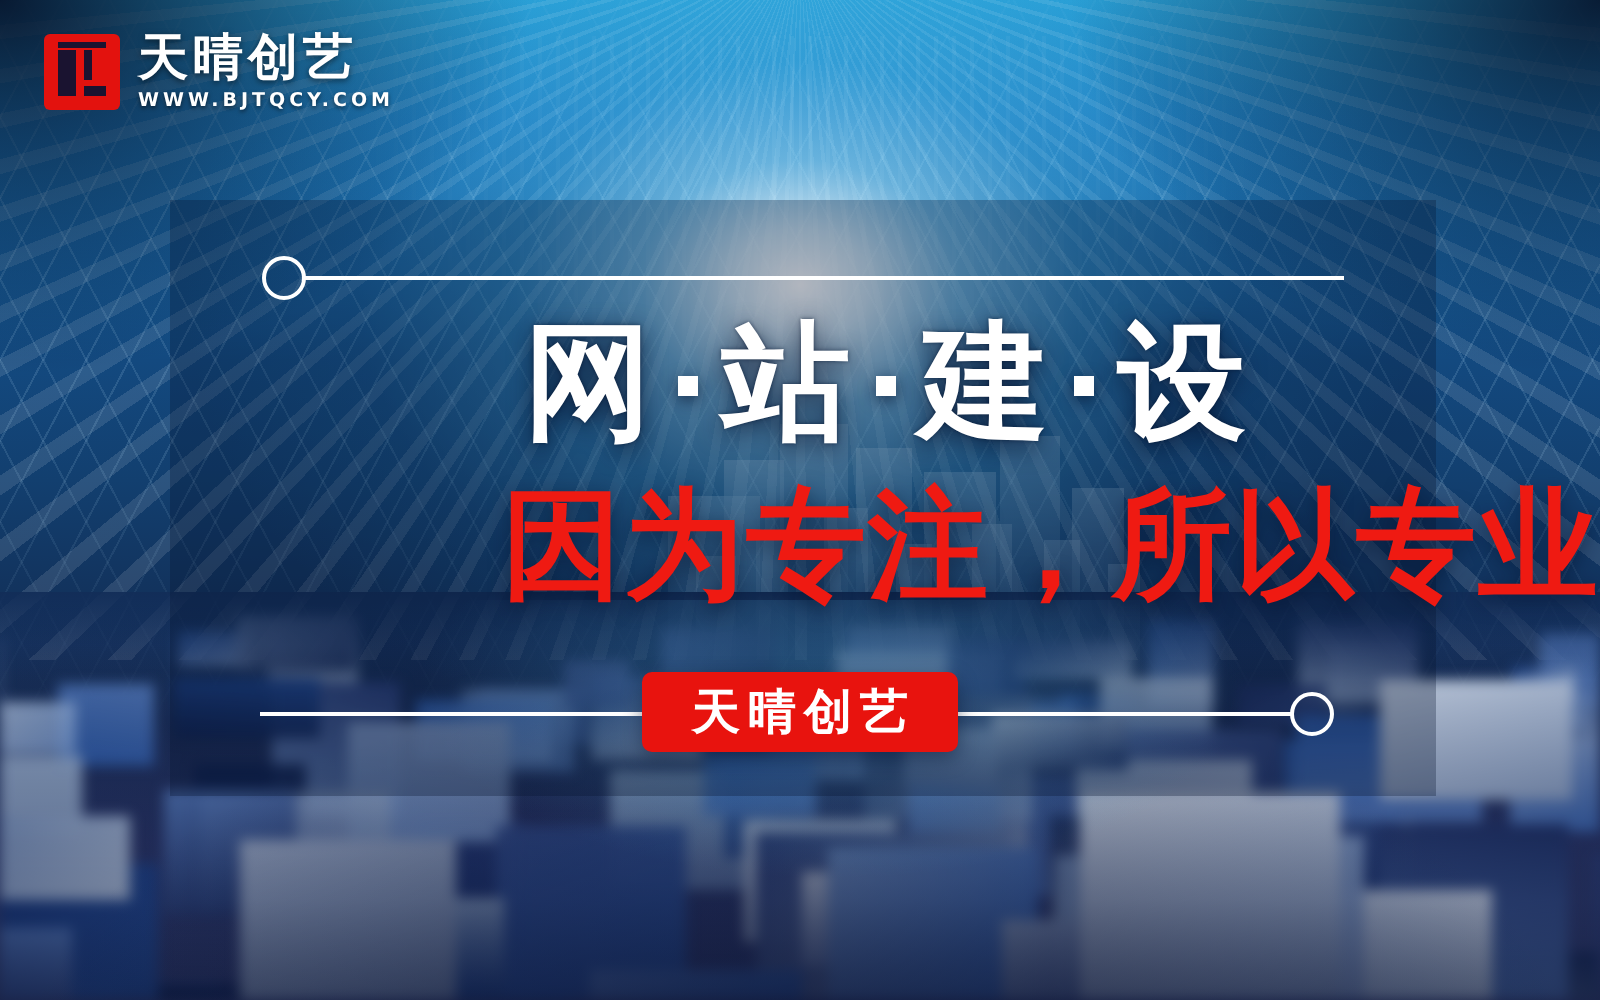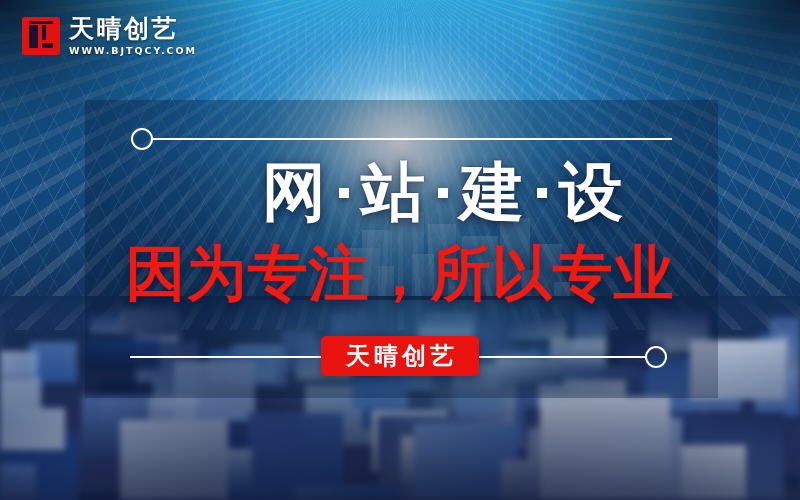--- a/index.html
+++ b/index.html
@@ -160,20 +160,21 @@
     width:10px;height:10px;background:#ffffff;
     margin:0 12px 6px 12px;
     box-shadow:0 2px 8px rgba(4,16,44,.7);
   }
   .title-sub{
     position:absolute;left:0;top:243px;width:800px;
     font-size:60px;font-weight:700;color:#ef1a12;
     letter-spacing:1px;line-height:1;
     text-shadow:0 3px 10px rgba(4,16,44,.55);
     white-space:nowrap;
+    text-align:right;
   }
 
   
   .badge{
     position:absolute;left:321px;top:336px;
     width:158px;height:40px;border-radius:5px;
     background:#e8130e;
     display:flex;align-items:center;justify-content:center;
     box-shadow:0 3px 10px rgba(4,16,44,.45);
     z-index:10;

